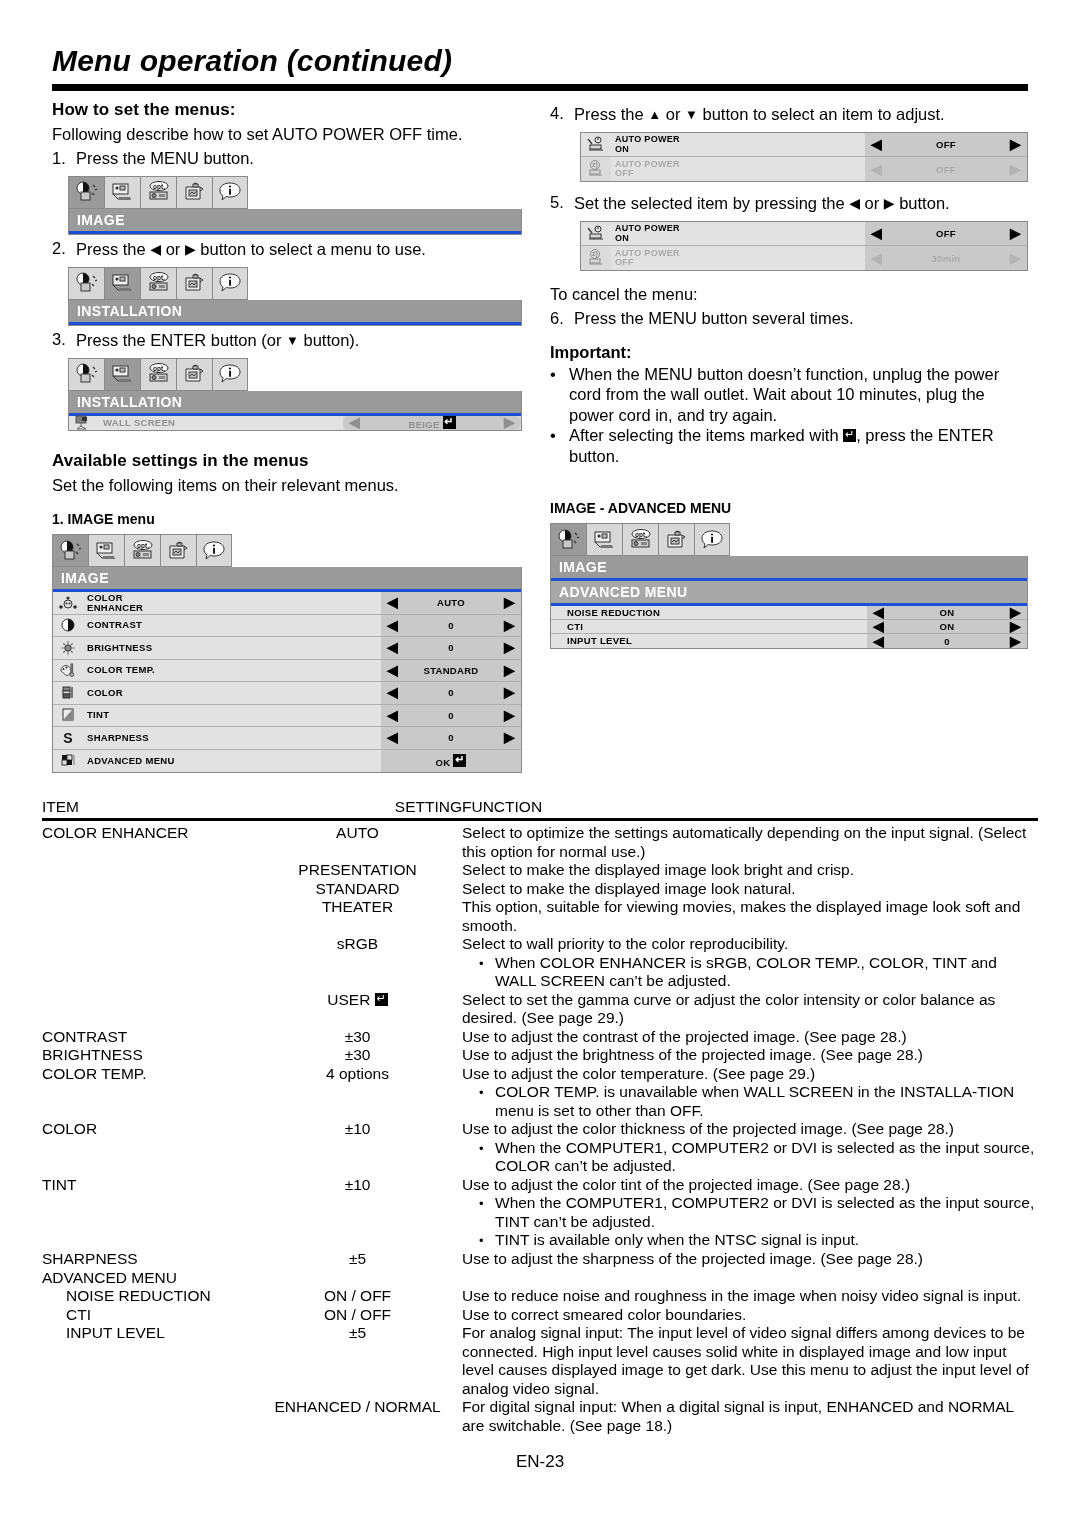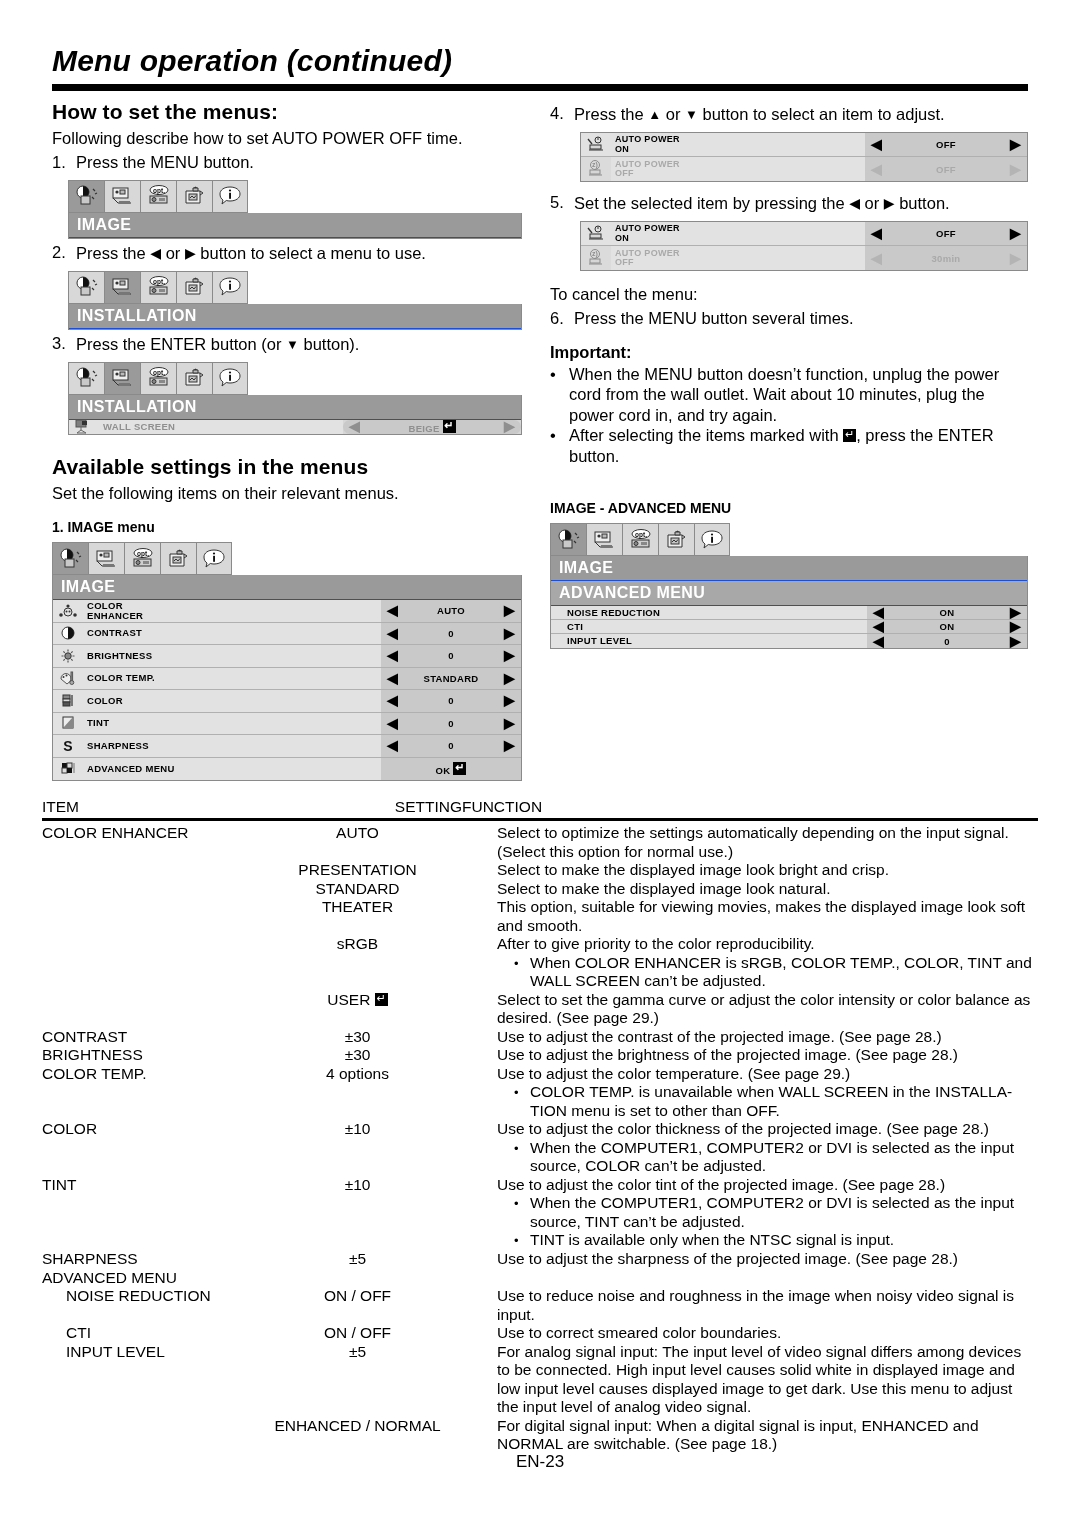--- a/index.html
+++ b/index.html
@@ -23,21 +23,21 @@
   .title-rule {
     position:absolute; left:52px; top:84px; width:976px; height:7px;
     background:#000;
   }
 
   
   .col-left  { position:absolute; left:52px;  top:100px; width:470px; }
   .col-right { position:absolute; left:550px; top:100px; width:478px; }
 
   h2.sec {
-    font-size:21px; font-weight:bold; margin:0 0 4px 0; letter-spacing:.1px;
+    font-size:17px; font-weight:bold; margin:0 0 4px 0; letter-spacing:.1px;
   }
   p.body { font-size:16.5px; line-height:20.5px; margin:0; }
 
   .step { font-size:16.5px; line-height:21px; margin:3px 0 0 0;
           display:flex; gap:7px; }
   .step .num { width:17px; flex:none; }
   .step .txt { flex:1; }
 
   .tri-l::before { content:"\25C0"; font-size:14px; }
   .tri-r::before { content:"\25B6"; font-size:14px; }
@@ -67,22 +67,22 @@
     position:relative;
   }
   .tab:last-child { border-right:1px solid #8a8a8a; }
   .tab.sel { background:#9a9a9a; }
 
   
   .tab svg { display:block; }
 
   .osd-panel { border:1px solid #8a8a8a; border-top:none; background:#c3c3c3; }
   .osd-bar {
-    background:#9a9a9a; color:#fff; font-size:16px; font-weight:bold;
-    padding:3px 8px; letter-spacing:.4px; border-bottom:1px solid #1d4ed8;
+    background:#9a9a9a; color:#fff; font-size:14px; font-weight:bold;
+    padding:3px 8px; letter-spacing:.4px; border-bottom:3px solid #1d4ed8;
   }
   .osd-bar.sub { background:#a8a8a8; }
 
   .osd-row {
     display:flex; align-items:stretch; height:14px;
     border-bottom:1px solid #b0b0b0; background:#d6d6d6;
   }
   .osd-row:last-child { border-bottom:none; }
   .osd-row .ico {
     width:30px; flex:none; display:flex; align-items:center;
@@ -137,21 +137,21 @@
     display:flex; font-size:15.5px; padding-bottom:2px;
   }
   .thead .c1 { width:215px; }
   .thead .c2 { width:205px; text-align:right; }
   .thead .c3 { flex:1; }
   .thead-rule { height:3px; background:#000; margin-bottom:3px; }
 
   .trow { display:flex; font-size:15.5px; line-height:18.5px; }
   .trow .c1 { width:215px; padding-right:4px; }
   .trow .c2 { width:205px; text-align:center; padding-right:4px; }
-  .trow .c3 { flex:1;margin-left:35px; }
+  .trow .c3 { flex:1; }
   .trow .c3 p { margin:0; }
   .trow .c3 .bl { display:flex; gap:7px; padding-left:17px; }
   .trow .c3 .bl .bd { width:9px; flex:none; font-size:13px; line-height:19px; }
   .c1.ind1 { padding-left:24px; }
 
   .footer {
     position:absolute; left:0; top:1452px; width:1080px;
     text-align:center; font-size:17px;
   }
 </style>
@@ -796,21 +796,21 @@
           <div class="c1"></div>
           <div class="c2">THEATER</div>
           <div class="c3">
             <p>This option, suitable for viewing movies, makes the displayed image look soft and smooth.</p>
           </div>
         </div>
         <div class="trow">
           <div class="c1"></div>
           <div class="c2">sRGB</div>
           <div class="c3">
-            <p>After to give priority to the color reproducibility.</p>
+            <p>Select to wall priority to the color reproducibility.</p>
             <div class="bl">
               <span class="bd">•</span>
               <span>When COLOR ENHANCER is sRGB, COLOR TEMP., COLOR, TINT and WALL SCREEN can’t be adjusted.</span>
             </div>
           </div>
         </div>
         <div class="trow">
           <div class="c1"></div>
           <div class="c2"><span>USER</span> <span class="enter-glyph"></span></div>
           <div class="c3">

